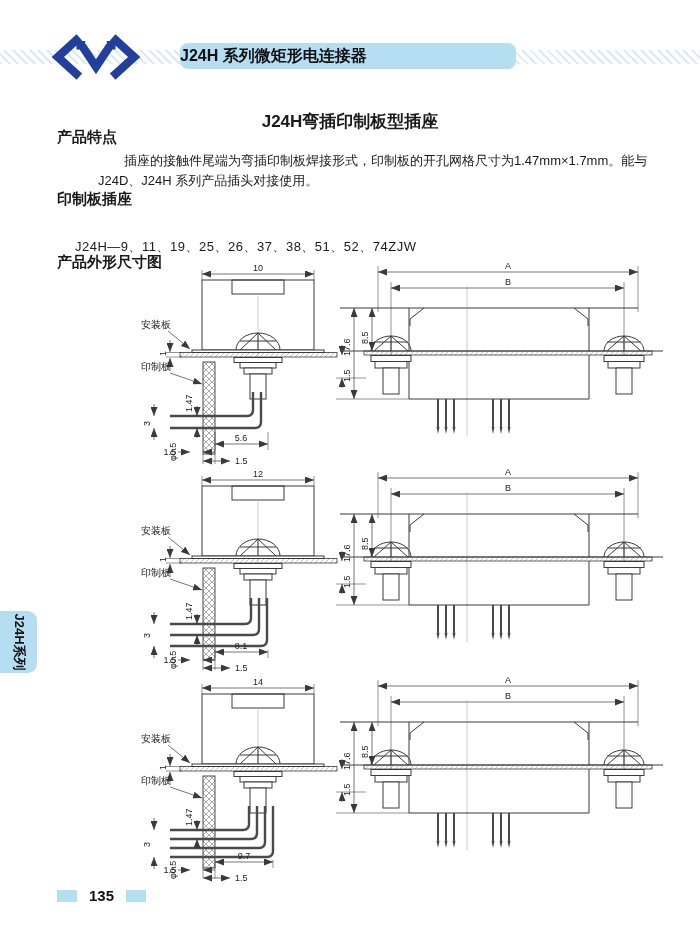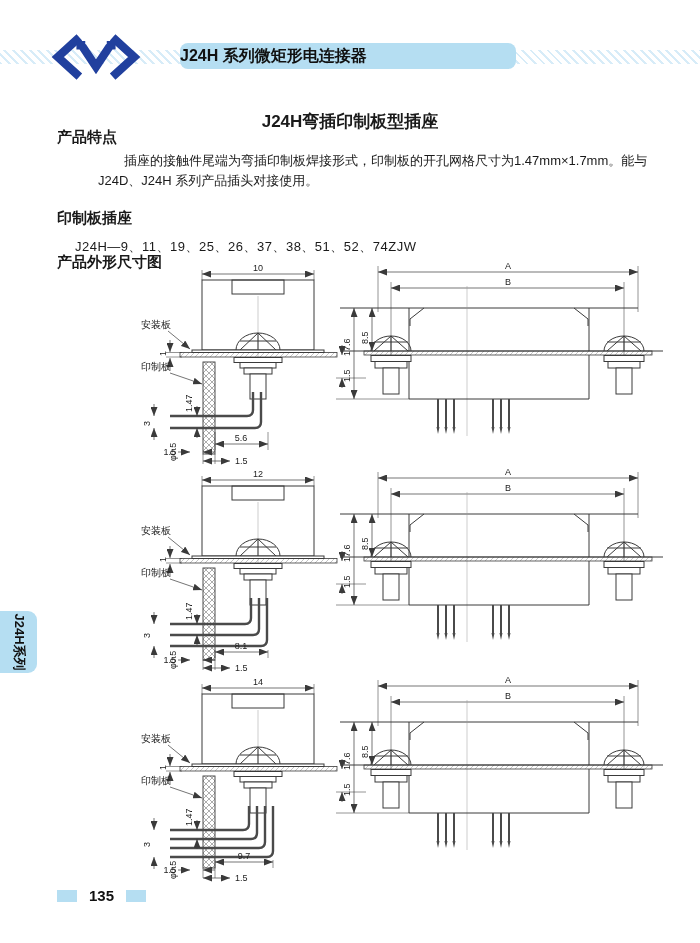--- a/index.html
+++ b/index.html
@@ -69,21 +69,21 @@
   </svg>
   <div class="banner">
     <span>J24H 系列微矩形电连接器</span>
   </div>
 
   <div class="doc-title">J24H弯插印制板型插座</div>
 
   <div class="h2" style="top:128px">产品特点</div>
   <div class="features-p">插座的接触件尾端为弯插印制板焊接形式，印制板的开孔网格尺寸为1.47mm×1.7mm。能与J24D、J24H 系列产品插头对接使用。</div>
 
-  <div class="h2" style="top:209px">印制板插座</div>
+  <div class="h2" style="top:190px">印制板插座</div>
   <div class="pn" style="top:238px">J24H—9、11、19、25、26、37、38、51、52、74ZJW</div>
 
   <div class="h2" style="top:253px">产品外形尺寸图</div>
 
   <svg class="fig" style="left:140px;top:262px" width="205" height="208" viewBox="0 0 205 208">
     <path class="thin" d="M62,18 V8 M174,18 V8"></path>
     <line class="dim" x1="62" y1="12" x2="174" y2="12" marker-start="url(#ah)" marker-end="url(#ah)"></line>
     <text class="t" x="118" y="9" text-anchor="middle">10</text>
     <rect class="ln" x="62" y="18" width="112" height="70"></rect>
     <rect class="ln" x="92" y="18" width="52" height="14"></rect>

